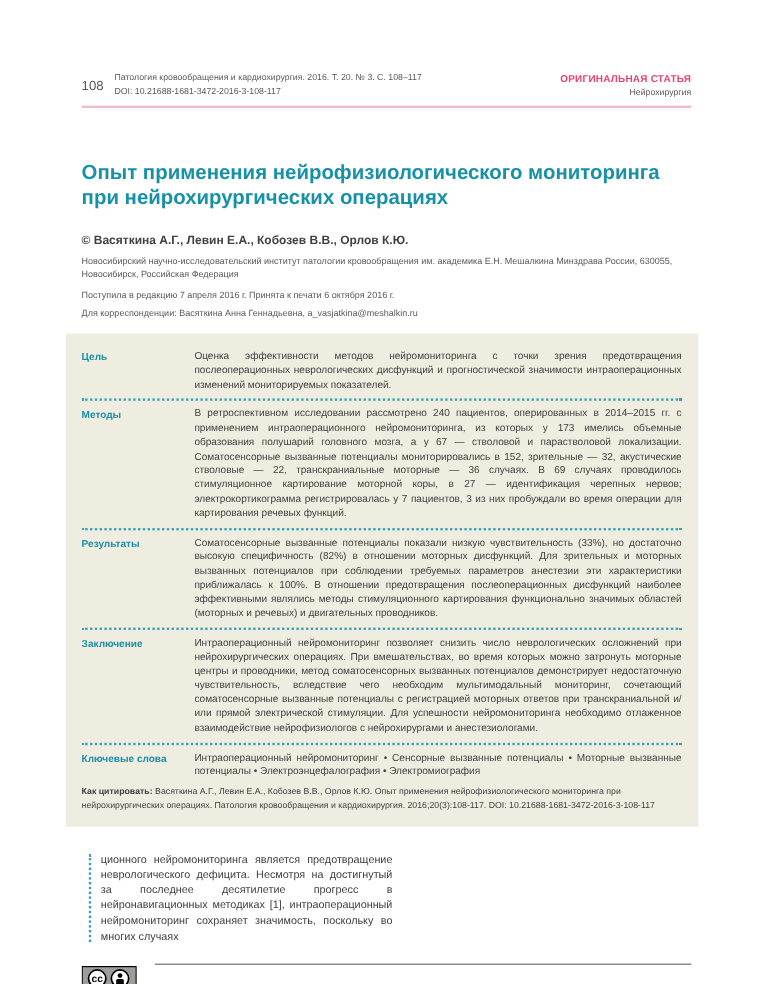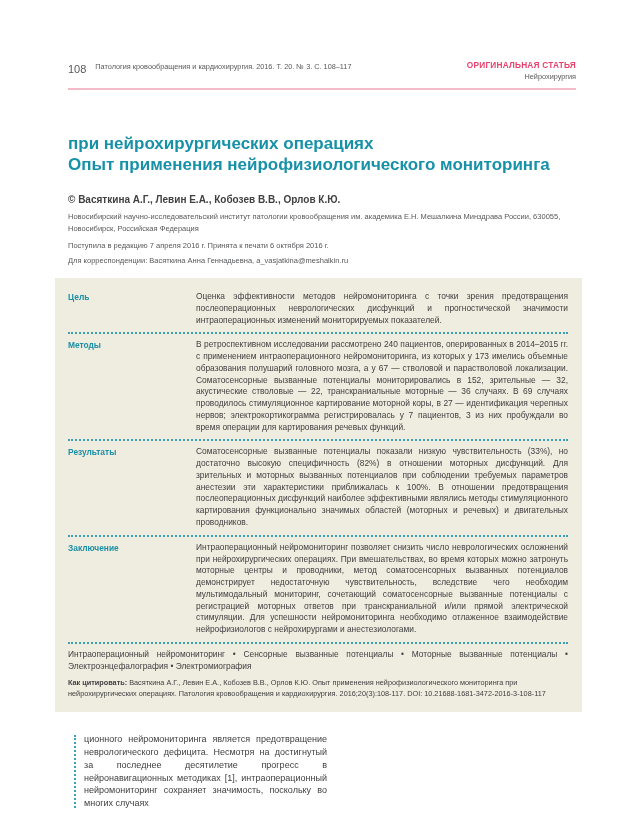--- a/index.html
+++ b/index.html
@@ -19,21 +19,21 @@
 
   
   .title { margin-top:44px; font-size:17px; line-height:1.22; font-weight:bold; color:#1791a8; }
   .authors { margin-top:19px; font-size:10px; font-weight:bold; color:#414042; }
   .affiliation { margin-top:6px; font-size:7.5px; line-height:1.5; color:#58595b; max-width:508px; }
   .received { margin-top:7px; font-size:7.5px; color:#58595b; }
   .correspondence { margin-top:6px; font-size:7.5px; color:#58595b; }
 
   
   .abstract { margin-top:13px; margin-left:-13px; margin-right:-6px; background:#efede0; padding:8px 14px 12px 13px; }
-  .abs-row { display:flex; padding:5px 0 6px 0;gap:34px; }
+  .abs-row { display:flex; padding:5px 0 6px 0; }
   .abs-label { width:94px; flex:0 0 94px; font-size:8.4px; font-weight:bold; color:#1a8fa6; padding-top:1px; }
   .abs-text { flex:1; font-size:8.4px; line-height:1.4; text-align:justify; color:#414042; }
   .abs-divider { border:none; border-top:2px dotted #3aa2b6; }
   .citation { margin-top:0; font-size:7.3px; line-height:1.5; color:#414042; max-width:500px; }
   .citation b { font-weight:bold; }
 
   
   .body-cols { margin-top:21px; display:flex; }
   .col { width:243px; font-size:9px; line-height:1.42; text-align:justify; color:#414042; }
   .col-left { text-indent:14px; }
@@ -48,32 +48,33 @@
 </head>
 <body>
 
 <div class="page">
 
   <div class="header">
     <div class="header-left">
       <div class="page-number">108</div>
       <div class="journal-meta">
         <div>Патология кровообращения и кардиохирургия. 2016. Т. 20. № 3. С. 108–117</div>
+        <div>DOI: 10.21688-1681-3472-2016-3-108-117</div>
       </div>
     </div>
     <div class="header-right">
       <div class="article-type">ОРИГИНАЛЬНАЯ СТАТЬЯ</div>
       <div class="section-name">Нейрохирургия</div>
     </div>
   </div>
   <hr class="header-rule">
 
   <div class="title">
+    <div>Опыт применения нейрофизиологического мониторинга</div>
     <div>при нейрохирургических операциях</div>
-    <div>Опыт применения нейрофизиологического мониторинга</div>
   </div>
   <div class="authors">© Васяткина А.Г., Левин Е.А., Кобозев В.В., Орлов К.Ю.</div>
   <div class="affiliation">Новосибирский научно-исследовательский институт патологии кровообращения им. академика Е.Н. Мешалкина Минздрава России, 630055, Новосибирск, Российская Федерация</div>
   <div class="received">Поступила в редакцию 7 апреля 2016 г. Принята к печати 6 октября 2016 г.</div>
   <div class="correspondence">Для корреспонденции: Васяткина Анна Геннадьевна, a_vasjatkina@meshalkin.ru</div>
 
   <div class="abstract">
 
     <div class="abs-row">
       <div class="abs-label">Цель</div>
@@ -93,20 +94,21 @@
     </div>
     <hr class="abs-divider">
 
     <div class="abs-row">
       <div class="abs-label">Заключение</div>
       <div class="abs-text">Интраоперационный нейромониторинг позволяет снизить число неврологических осложнений при нейрохирургических операциях. При вмешательствах, во время которых можно затронуть моторные центры и проводники, метод соматосенсорных вызванных потенциалов демонстрирует недостаточную чувствительность, вследствие чего необходим мультимодальный мониторинг, сочетающий соматосенсорные вызванные потенциалы с регистрацией моторных ответов при транскраниальной и/или прямой электрической стимуляции. Для успешности нейромониторинга необходимо отлаженное взаимодействие нейрофизиологов с нейрохирургами и анестезиологами.</div>
     </div>
     <hr class="abs-divider">
 
     <div class="abs-row">
+      <div class="abs-label">Ключевые слова</div>
       <div class="abs-text">Интраоперационный нейромониторинг • Сенсорные вызванные потенциалы • Моторные вызванные потенциалы • Электроэнцефалография • Электромиография</div>
     </div>
 
     <div class="citation"><b>Как цитировать:</b><span> Васяткина А.Г., Левин Е.А., Кобозев В.В., Орлов К.Ю. Опыт применения нейрофизиологического мониторинга при нейрохирургических операциях. Патология кровообращения и кардиохирургия. 2016;20(3):108-117. DOI: 10.21688-1681-3472-2016-3-108-117</span></div>
   </div>
 
   <div class="body-cols">
     <div class="col-divider"></div>
     <div class="col col-right">ционного нейромониторинга является предотвращение неврологического дефицита. Несмотря на достигнутый за последнее десятилетие прогресс в нейронавигационных методиках [1], интраоперационный нейромониторинг сохраняет значимость, поскольку во многих случаях</div>
   </div>

